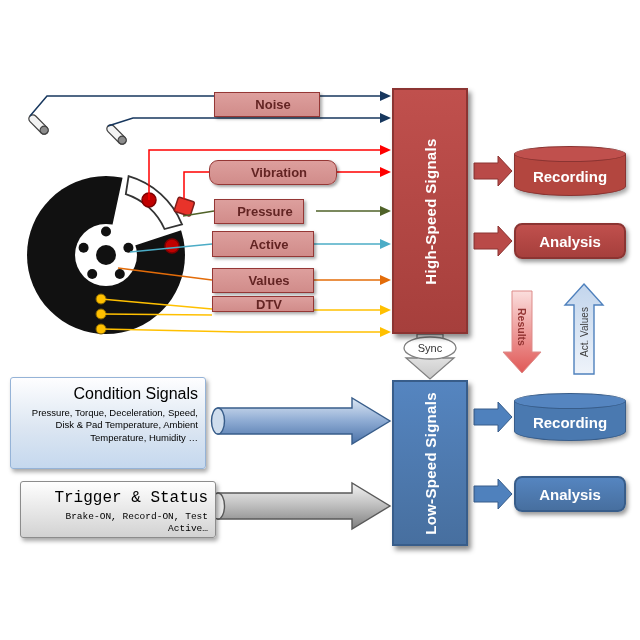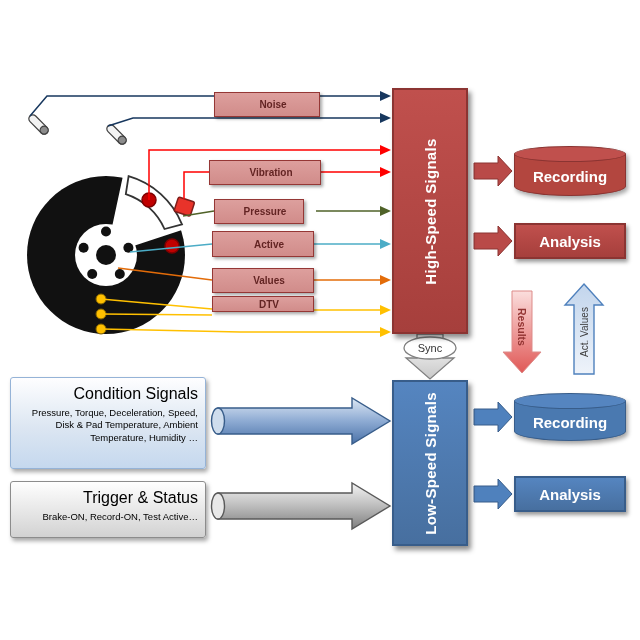--- a/index.html
+++ b/index.html
@@ -3,32 +3,32 @@
 <meta charset="utf-8">
 <style>
   html,body { margin:0; padding:0; background:#fff; font-family:"Liberation Sans", sans-serif; }
   #canvas { position:relative; width:640px; height:640px; background:#fff; overflow:hidden; }
   #diagram-svg { position:absolute; left:0; top:0; width:640px; height:640px; }
   #diagram-svg text { font-family:"Liberation Sans", sans-serif; }
 
   .box { position:absolute; box-sizing:border-box; }
 
   .sig { background:linear-gradient(180deg,#dd9f9d,#d18c8a); border:1.5px solid #953735;
-         color:#632423; font-weight:700; font-size:10px;
+         color:#632423; font-weight:700; font-size:13px;
          display:flex; align-items:center; justify-content:center;
          box-shadow:2px 2px 3px rgba(0,0,0,.35);padding-left:12px; }
 
   .bigbox { display:flex; align-items:center; justify-content:center;
             box-shadow:3px 4px 5px rgba(0,0,0,.45); }
   .redfill { background:linear-gradient(180deg,#c0504d,#a63f3c); border:2px solid #8b3432; }
   .bluefill { background:linear-gradient(180deg,#5585c0,#476f9f); border:2px solid #385d8a; }
   .vlabel { transform:rotate(-90deg); white-space:nowrap; color:#fff; font-weight:700;
             font-size:15px; letter-spacing:.3px; }
 
-  .analysis { border-radius:0; color:#fff; font-weight:700; font-size:15px;
+  .analysis { border-radius:8px; color:#fff; font-weight:700; font-size:15px;
               display:flex; align-items:center; justify-content:center;
               box-shadow:2px 3px 4px rgba(0,0,0,.4); }
 
   .cylinder { position:absolute; filter:drop-shadow(2px 3px 2px rgba(0,0,0,.35)); }
   .cyl-body { position:absolute; left:0; right:0; top:8px; bottom:0; box-sizing:border-box;
               border-radius:0 0 50% 50% / 0 0 10px 10px; }
   .cyl-top  { position:absolute; left:0; right:0; top:0; height:16px; box-sizing:border-box;
               border-radius:50%; }
   .cyl-red .cyl-body { background:#b3463f; border:1.5px solid #8b3432; border-top:none; }
   .cyl-red .cyl-top  { background:#c0504d; border:1.5px solid #8b3432; }
@@ -42,33 +42,33 @@
              padding:5px 7px; box-sizing:border-box; }
   .infobox .title { font-size:16px; color:#000; margin:2px 0 4px 0; }
   .infobox .details { font-size:9.5px; line-height:1.3; color:#000; }
   .cond { background:linear-gradient(180deg,#fefeff 0%,#dce6f2 55%,#c5d8ee 100%);
           border:1.5px solid #95b3d7; }
   .trig { background:linear-gradient(180deg,#fefefe 0%,#e6e6e6 55%,#d2d2d2 100%);
           border:1.5px solid #8c8c8c; }
 
   
   #box-noise     {left:214px; top:92px;  width:106px; height:25px;}
-  #box-vibration {left:209px; top:160px; width:112px; height:25px;}
+  #box-vibration {left:209px; top:160px; width:128px; height:25px;border-radius:9px;}
   #box-pressure  {left:214px; top:199px; width:90px; height:25px;}
   #box-torque    {left:212px; top:231px; width:102px; height:26px;}
   #box-speed     {left:212px; top:268px; width:102px; height:25px;}
   #box-dtv       {left:212px; top:296px; width:102px; height:16px;}
   #hs-box  {left:392px; top:88px;  width:76px;  height:246px;}
   #ls-box  {left:392px; top:380px; width:76px;  height:166px;}
   #rec-hs  {left:514px; top:146px; width:112px; height:50px;}
   #an-hs   {left:514px; top:223px; width:112px; height:36px;}
   #rec-ls  {left:514px; top:393px; width:112px; height:48px;}
   #an-ls   {left:514px; top:476px; width:112px; height:36px;}
   #cond-box {left:10px; top:377px; width:196px; height:92px;}
-  #trig-box {left:10px; top:481px; width:196px; height:57px;}
+  #trig-box {left:20px; top:481px; width:196px; height:57px;font-family:Liberation Mono, monospace;}
 </style>
 </head>
 <body>
 
 <div id="canvas">
 
   <svg id="diagram-svg" viewBox="0 0 640 640" xmlns="http://www.w3.org/2000/svg">
     <defs>
       <linearGradient id="gradBlueArrow" x1="0" y1="0" x2="0" y2="1">
         <stop offset="0" stop-color="#dde8f4"></stop>

